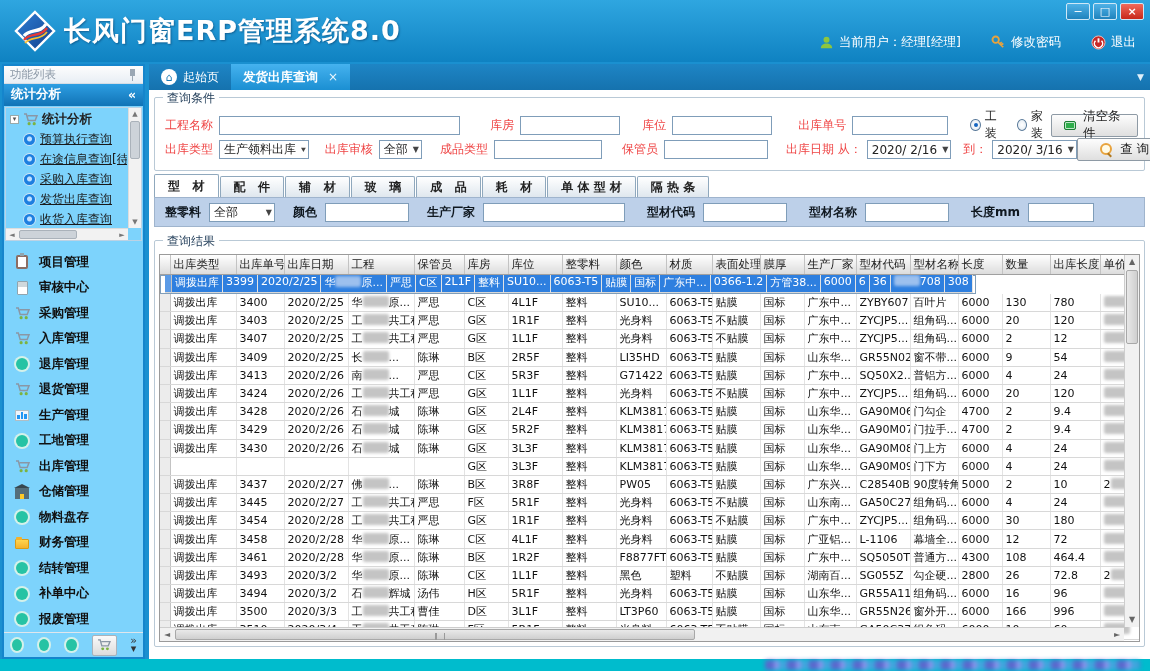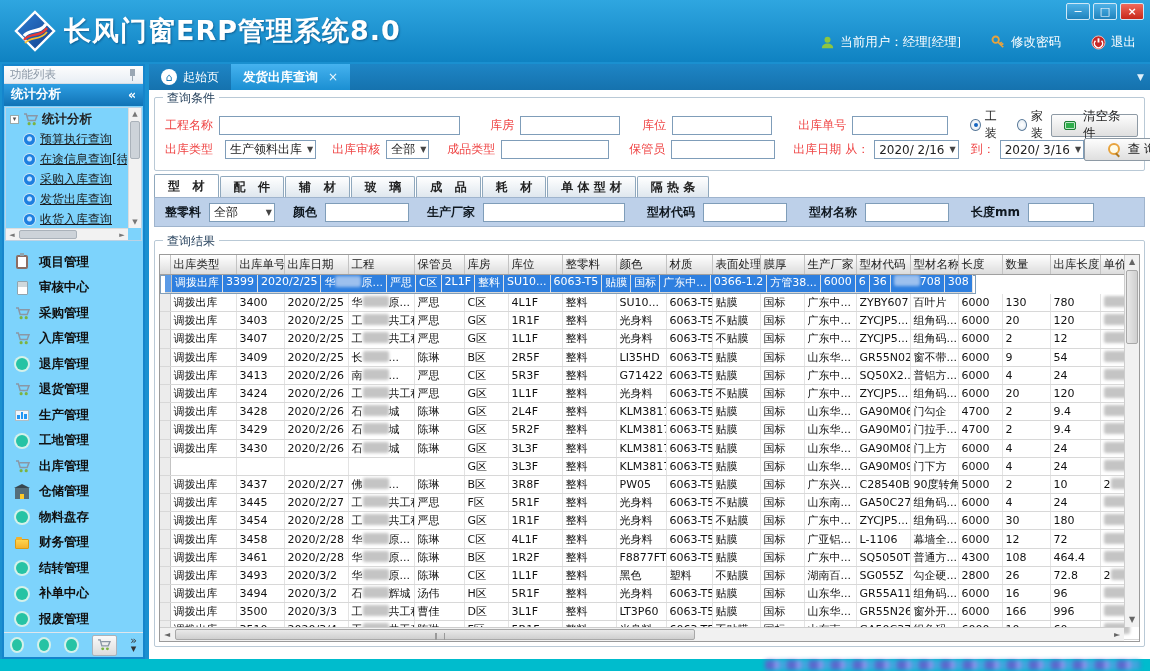--- a/index.html
+++ b/index.html
@@ -12,21 +12,21 @@
   .logo { position:absolute; left:14px; top:10px; width:42px; height:42px; }
   .app-title { position:absolute; left:64px; top:13px; font-size:27px; font-weight:bold; color:#fff;
     letter-spacing:1px; text-shadow:1px 1px 2px rgba(0,40,80,.45); }
   .win-controls { position:absolute; top:3px; right:6px; display:flex; gap:3px; }
   .win-btn { width:24px; height:17px; display:flex; align-items:center; justify-content:center;
     color:#fff; font-size:11px; font-weight:bold; border:1px solid #cfe8f7; border-radius:2px;
     background:linear-gradient(#4fb1e6,#1f83bd); cursor:pointer; }
   .win-btn.close { background:linear-gradient(#f06a5a,#c8281a); }
   .user-bar { position:absolute; right:14px; top:34px; display:flex; align-items:center; gap:8px;
     color:#fff; font-size:12.5px; }
-  .user-bar .grp { display:flex; align-items:center; gap:5px; cursor:pointer;font-family:Liberation Serif, serif; }
+  .user-bar .grp { display:flex; align-items:center; gap:5px; cursor:pointer; }
   .user-bar .spacer { width:14px; }
 
   
   .sidebar { position:absolute; left:2px; top:64px; width:143px; bottom:12px; background:#7dd3fc;
     border:2px solid #1585cc; display:flex; flex-direction:column; }
   .func-header { height:20px; background:linear-gradient(#fdfdfd,#e8eef4); color:#8a97a5;
     font-size:11.5px; display:flex; align-items:center; padding:0 6px; border-bottom:1px solid #d5dde5; }
   .func-header .ttl { flex:1; }
   .pin { width:9px; height:12px; position:relative; }
   .pin:before { content:""; position:absolute; left:2px; top:0; width:5px; height:7px; background:#9aa7b4; }
@@ -391,21 +391,21 @@
           <span class="rdot"></span>
           <span>家装</span>
         </span>
       <span class="btn" style="margin-left:auto;">
           <span class="ic-clear"></span>
           <span>清空条件</span>
         </span>
     </div>
     <div class="q-row r2">
       <span class="q-lbl">出库类型</span>
-      <span class="sel" style="width:108px;margin-left:12px;">
+      <span class="sel" style="width:108px;margin-left:6px;font-family:Liberation Mono, monospace;">
           <span>生产领料出库</span>
           <span class="car">▼</span>
         </span>
       <span class="q-lbl" style="margin-left:16px;text-align:right;">出库审核</span>
       <span class="sel" style="width:92px;margin-left:6px;">
           <span>全部</span>
           <span class="car">▼</span>
         </span>
       <span class="q-lbl" style="margin-left:18px;">成品类型</span>
       <input class="tbx" style="width: 108px; margin-left: 6px;">

